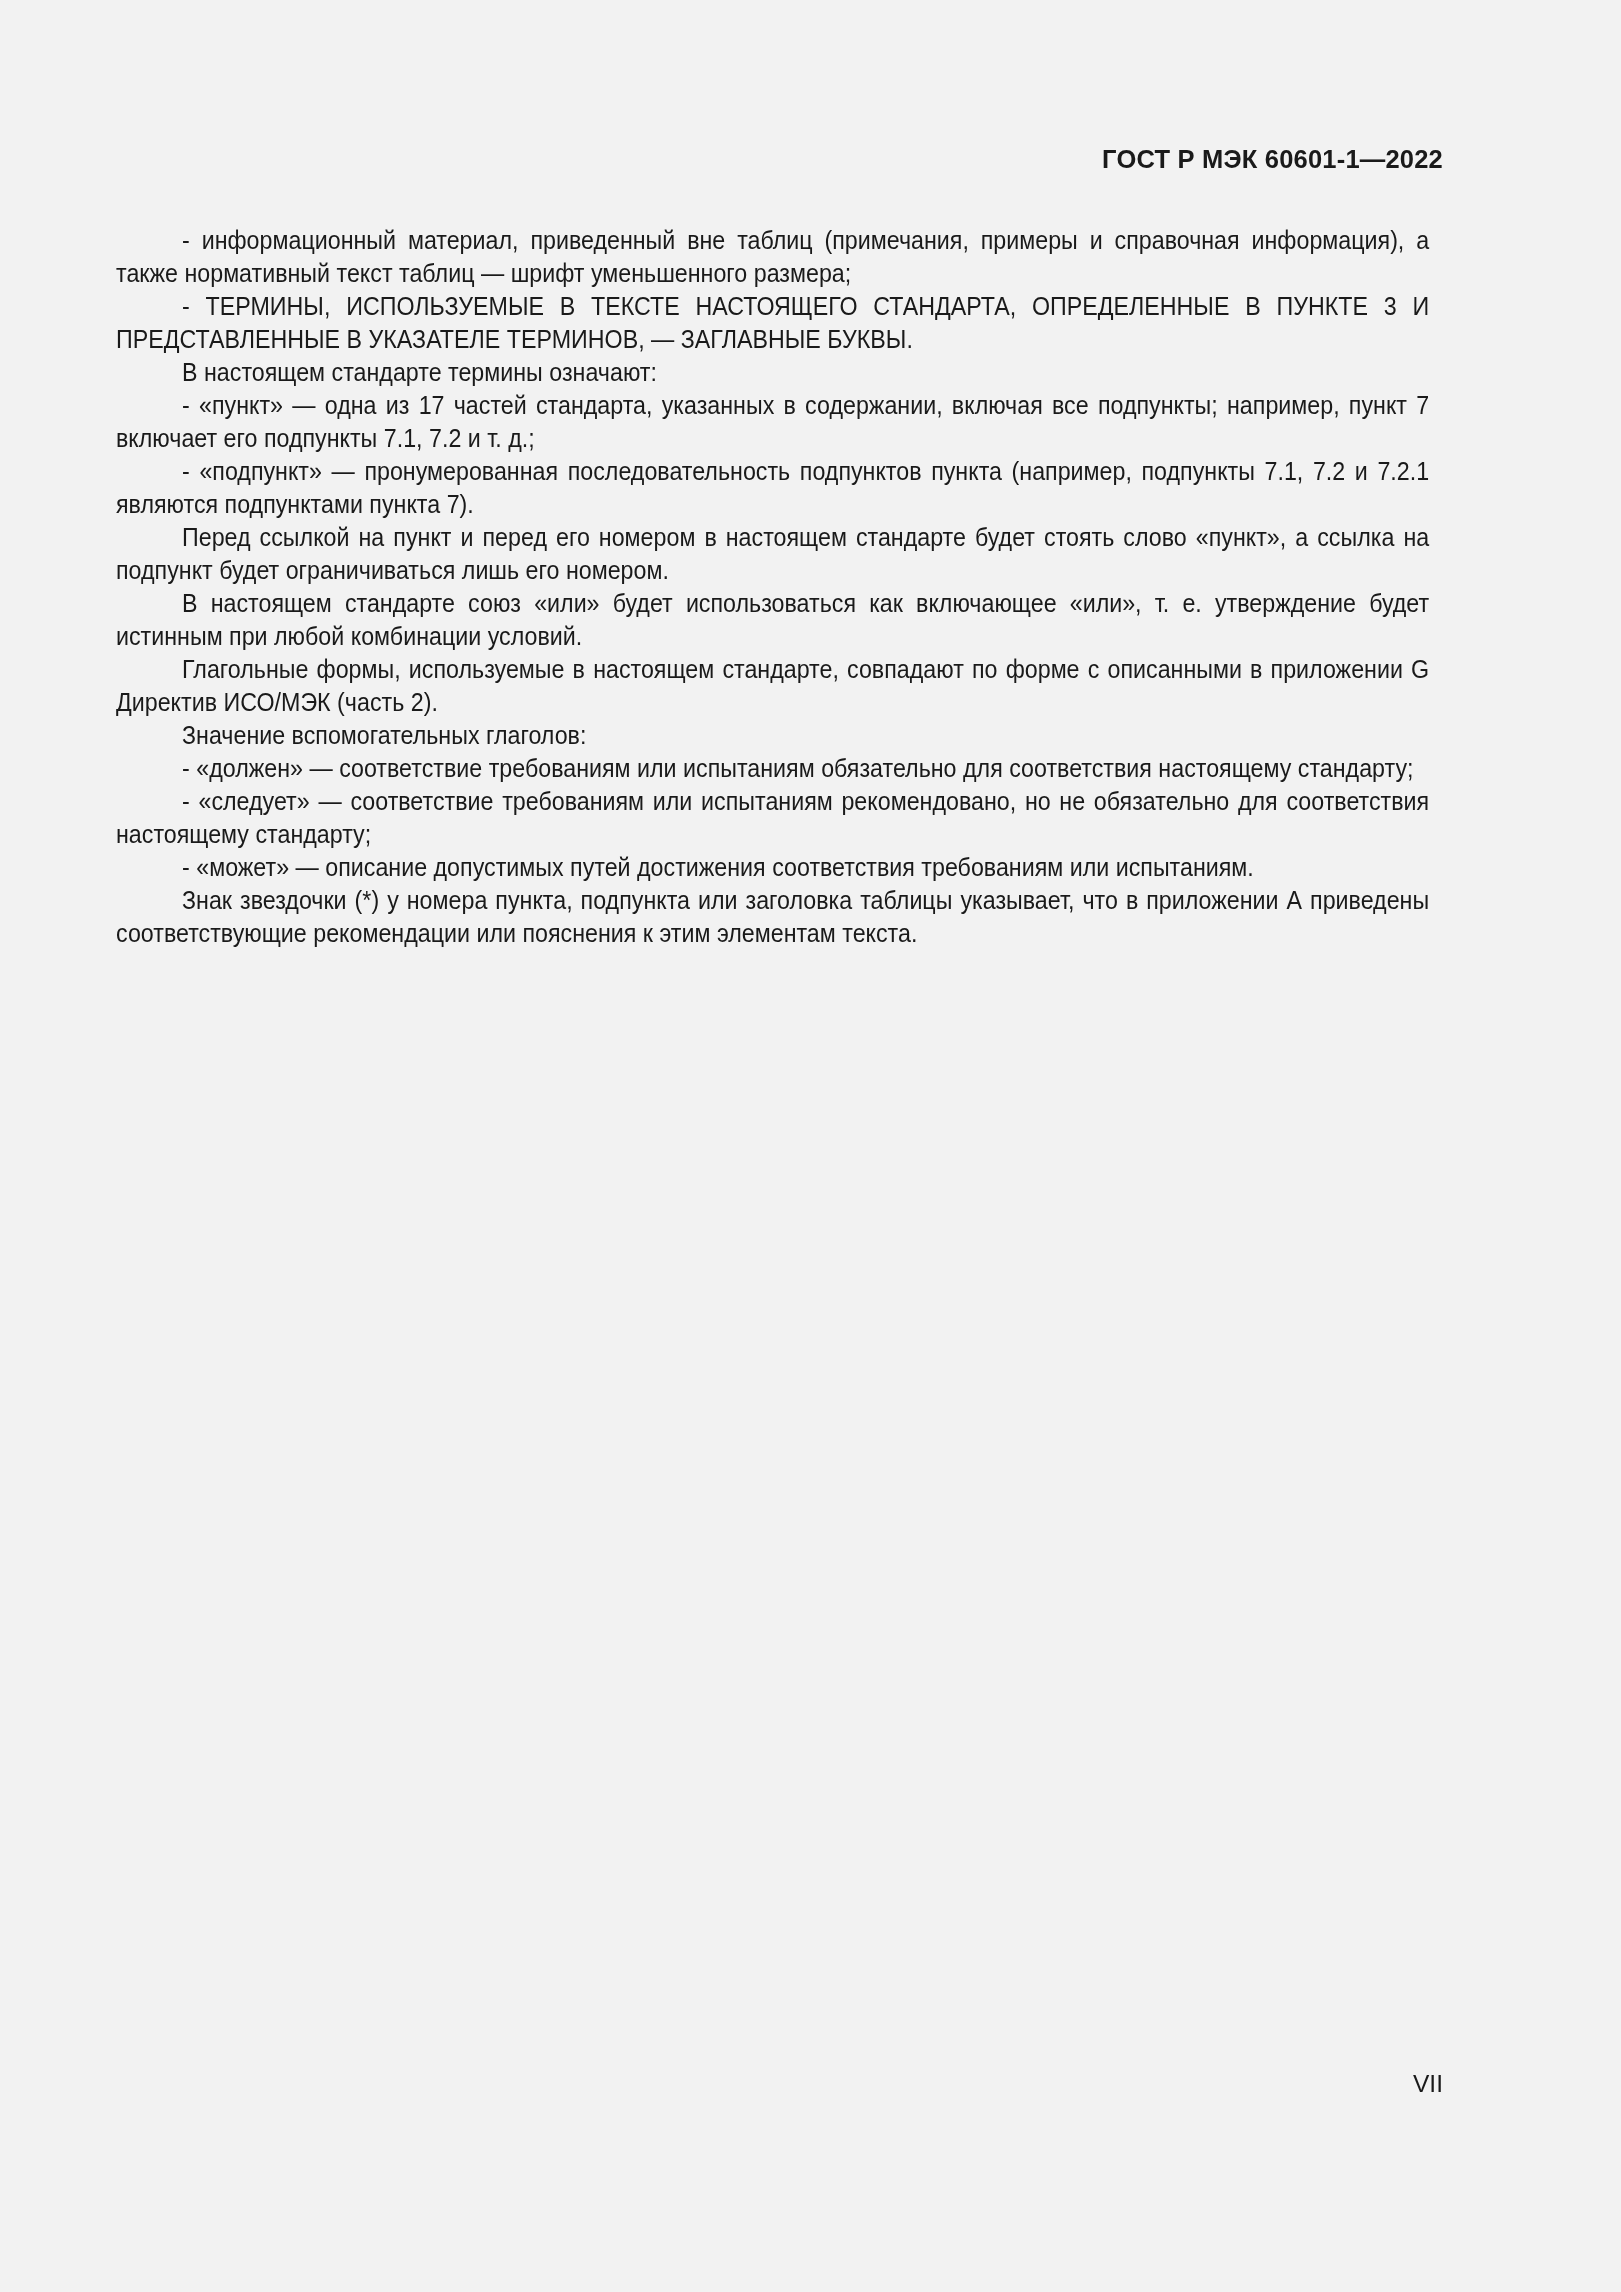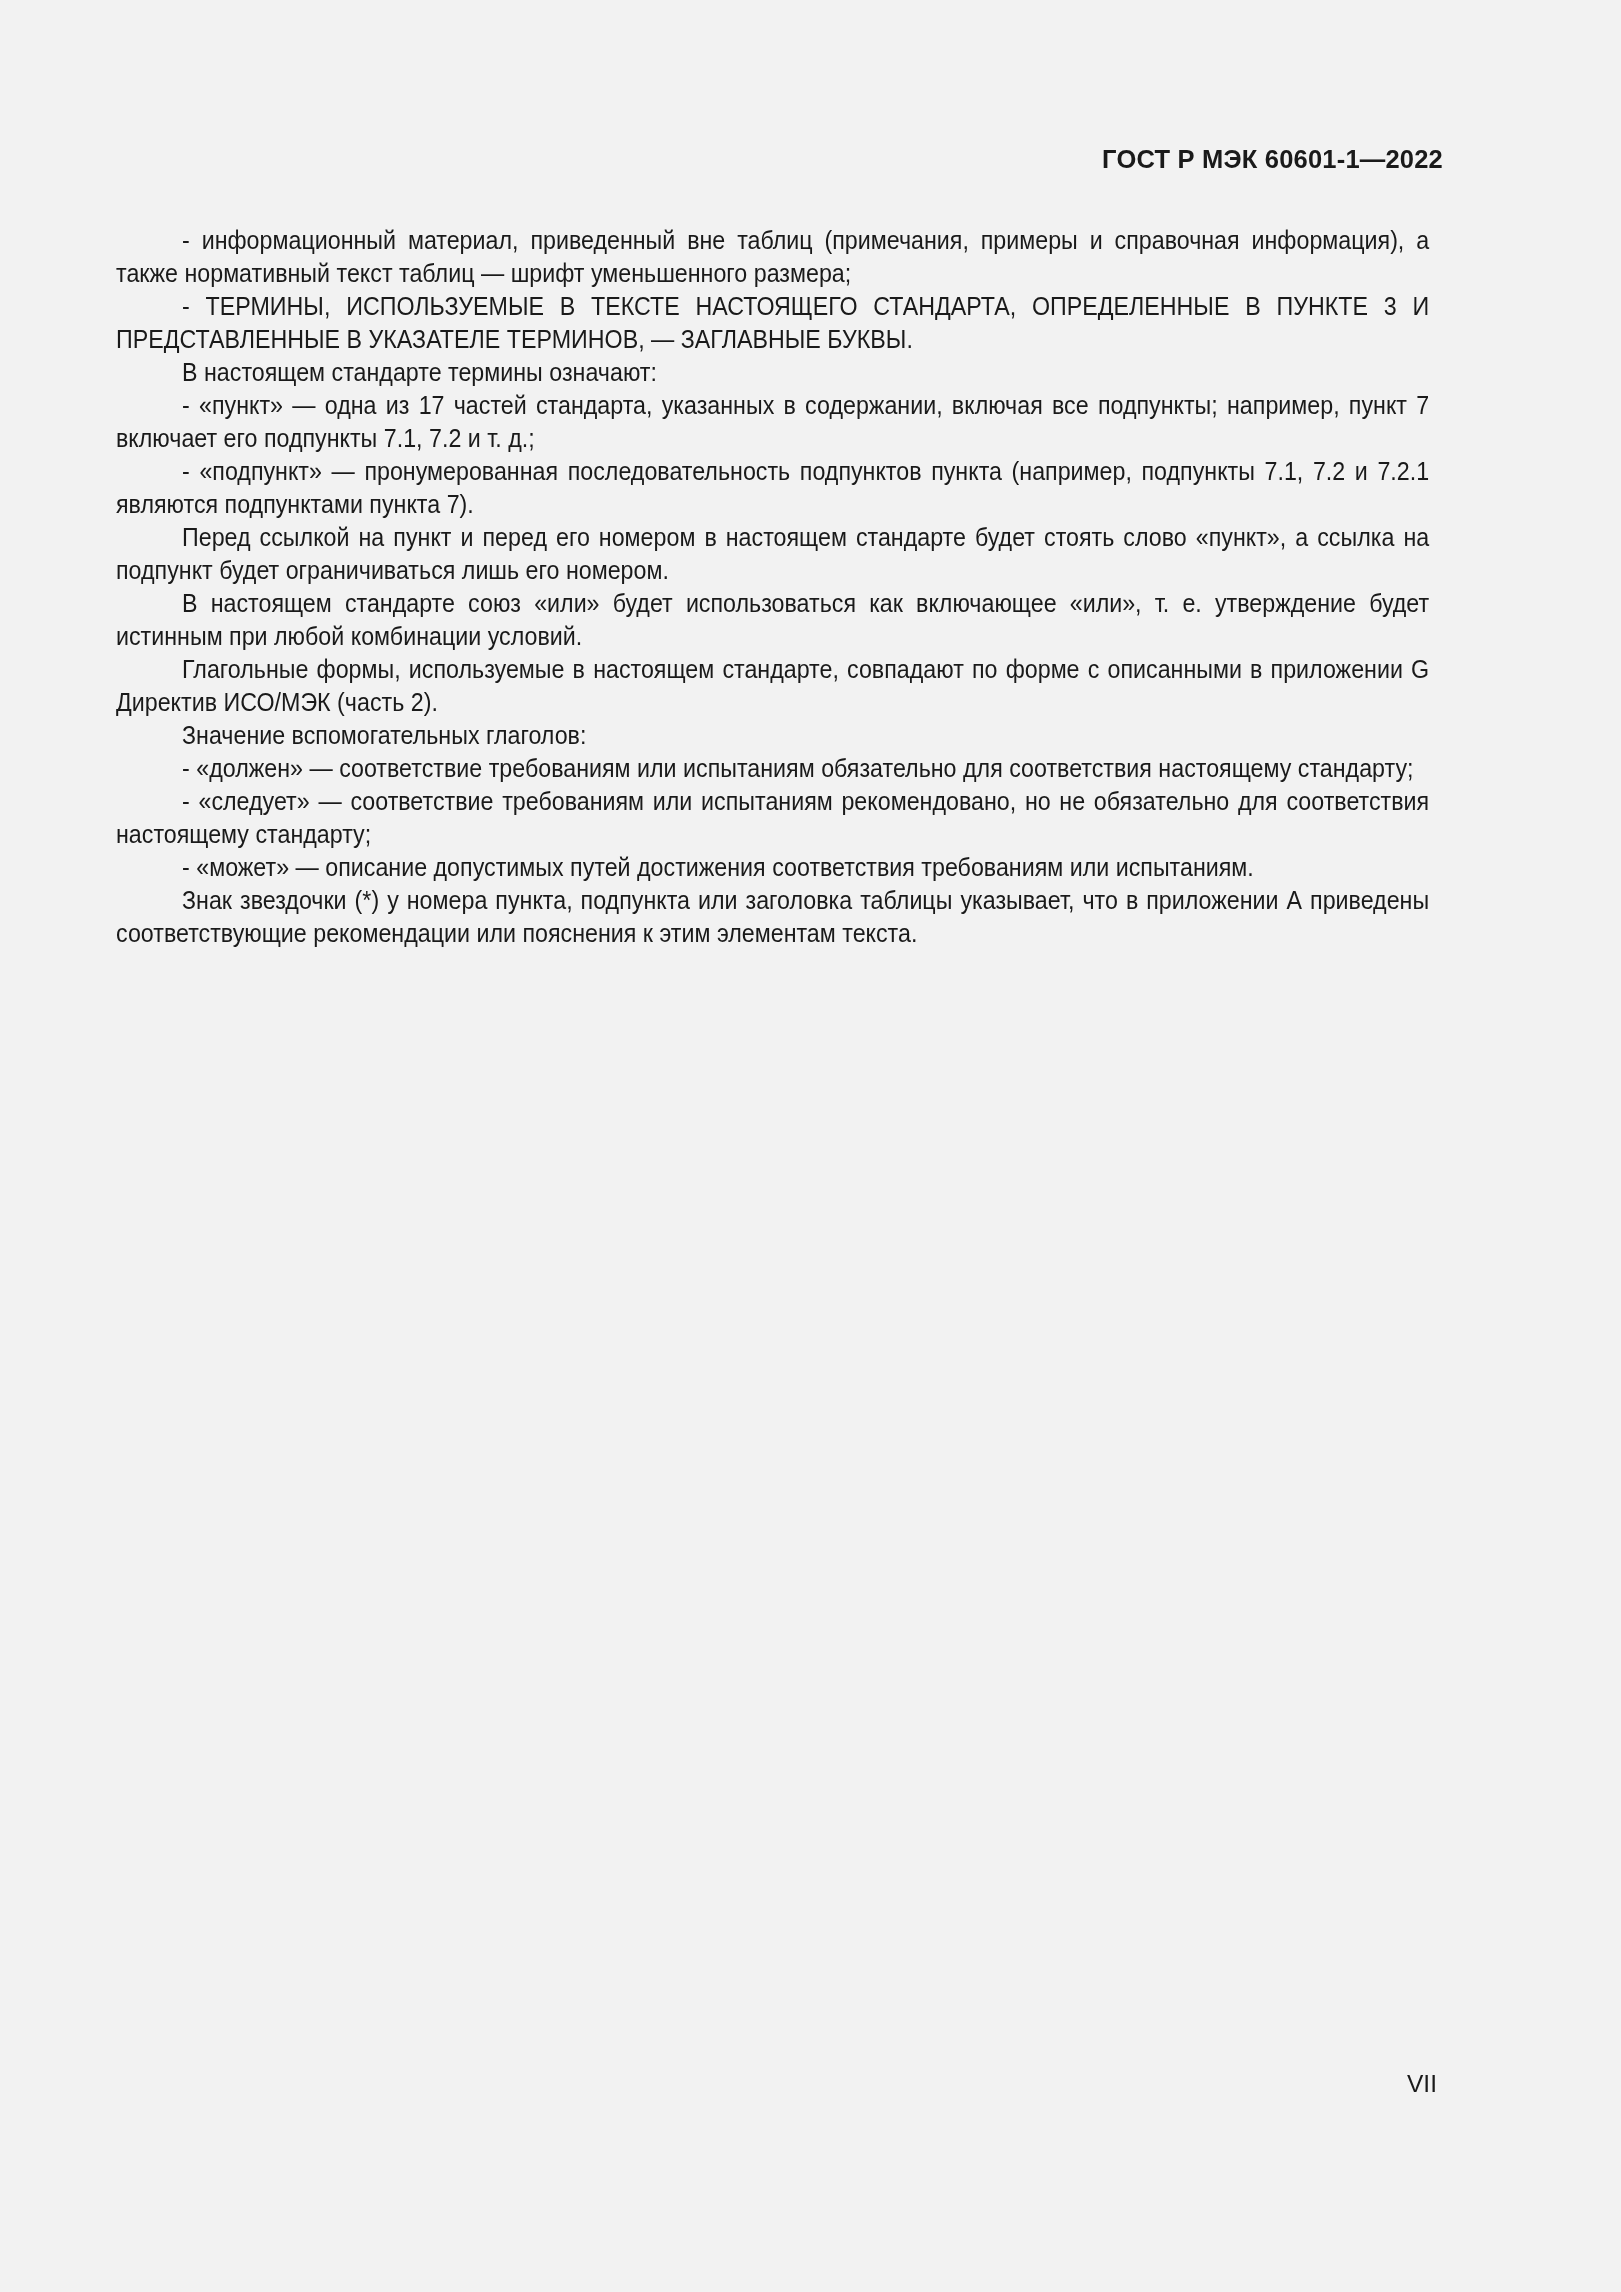--- a/index.html
+++ b/index.html
@@ -44,21 +44,21 @@
     }
     .para {
       margin: 0;
       text-indent: 71px;
       text-align: justify;
       text-align-last: left;
     }
     .page-number {
       position: absolute;
       top: 2070px;
-      right: 199px;
+      right: 193px;
       font-size: 24.5px;
       color: #1a1a1a;
     }
   </style>
 </head>
 <body>
 
 <div class="page">
   <div class="header">ГОСТ Р МЭК 60601-1—2022</div>
 

